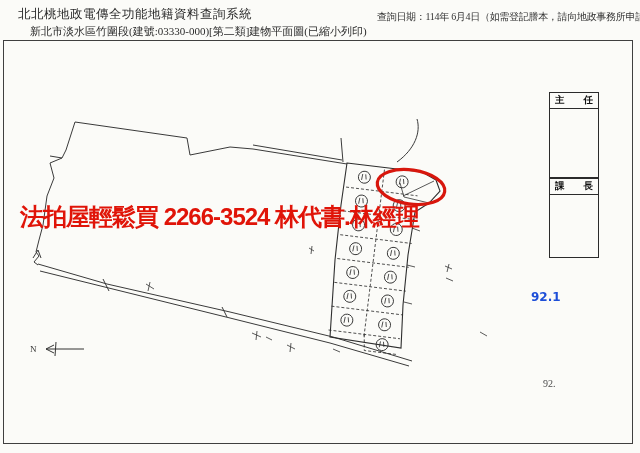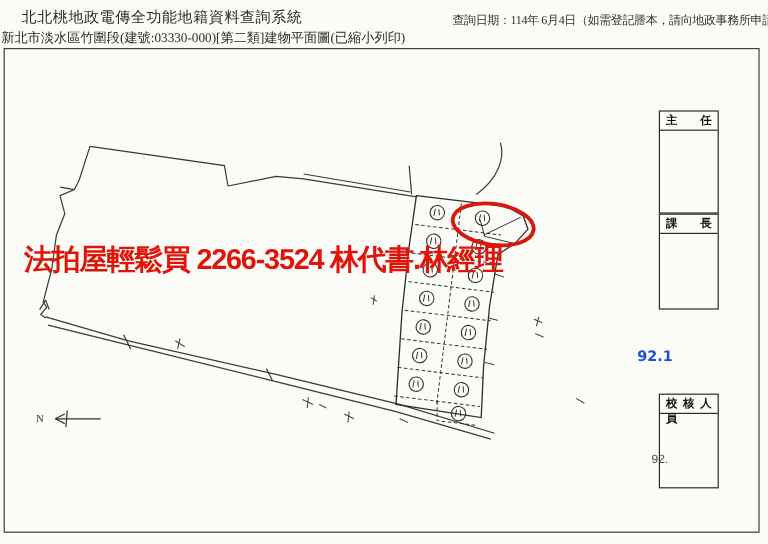--- a/index.html
+++ b/index.html
@@ -1,38 +1,38 @@
 <!DOCTYPE html>
 <html><head>
 <meta charset="utf-8">
 <style>
   html,body{margin:0;padding:0;}
   body{width:640px;height:453px;overflow:hidden;background:#fbfbf8;
        font-family:"Liberation Serif","DejaVu Serif",serif;color:#222;}
   .page{position:relative;width:640px;height:453px;}
   .abs{position:absolute;white-space:nowrap;text-align:right;}
   .title{left:18px;top:6px;font-size:12.5px;letter-spacing:.5px;color:#2a2a2a;}
-  .subtitle{left:1px;top:24px;font-size:11px;color:#2a2a2a;}
+  .subtitle{left:30px;top:24px;font-size:11px;color:#2a2a2a;}
   .qdate{left:377px;top:10px;font-size:10px;letter-spacing:-.3px;color:#333;}
   .frame{position:absolute;left:3px;top:40px;width:628px;height:402px;
          border:1.5px solid #3f3f3f;background:transparent;}
   .mapsvg{position:absolute;left:0;top:0;width:640px;height:453px;}
   .banner{left:20px;top:197px;font-family:"Liberation Sans","DejaVu Sans",sans-serif;
           font-weight:900;font-size:24px;line-height:40px;color:#e01408;z-index:30;
           letter-spacing:-1px;}
   .sigbox{position:absolute;left:549px;width:48px;border:1px solid #2b2b2b;
           background:transparent;z-index:5;}
   .sigbox .hdr{height:14px;border-bottom:1px solid #2b2b2b;font-size:9.5px;
                font-weight:600;color:#111;padding:1px 5px 0 5px;
                text-align:justify;text-align-last:justify;
                font-family:"Liberation Serif","DejaVu Serif",serif;}
   .num1{left:531px;top:290px;font-size:12px;font-weight:bold;color:#1d4ed8;z-index:6;
         font-family:"DejaVu Sans","Liberation Sans",sans-serif;}
   .num2{left:543px;top:378px;font-size:10px;color:#4a4a4a;z-index:6;
-        font-family:Liberation Sans, sans-serif;}
+        font-family:Liberation Serif, serif;}
 </style>
 </head>
 <body>
 
 <div class="page">
 
   <div class="abs title">北北桃地政電傳全功能地籍資料查詢系統</div>
   <div class="abs subtitle">新北市淡水區竹圍段(建號:03330-000)[第二類]建物平面圖(已縮小列印)</div>
   <div class="abs qdate">查詢日期：114年 6月4日（如需登記謄本，請向地政事務所申請。）</div>
 
@@ -116,22 +116,19 @@
 
     <ellipse cx="411" cy="187" rx="34" ry="17" transform="rotate(8 411 187)" fill="none" stroke="#d8170d" stroke-width="3.2"></ellipse>
   </svg>
 
   <div class="sigbox" style="top:92px;height:84px;">
     <div class="hdr">主 任</div>
   </div>
   <div class="sigbox" style="top:178px;height:78px;">
     <div class="hdr">課 長</div>
   </div>
-  <div class="sigbox" style="top:328px;height:77px;">
-    <div class="hdr">校 核 人 員</div>
-  </div>
 
   <div class="abs num1">92.1</div>
   <div class="abs num2">92.</div>
 
   <div class="abs banner">法拍屋輕鬆買 2266-3524 林代書.林經理</div>
 
 </div>
 
 </body></html>

